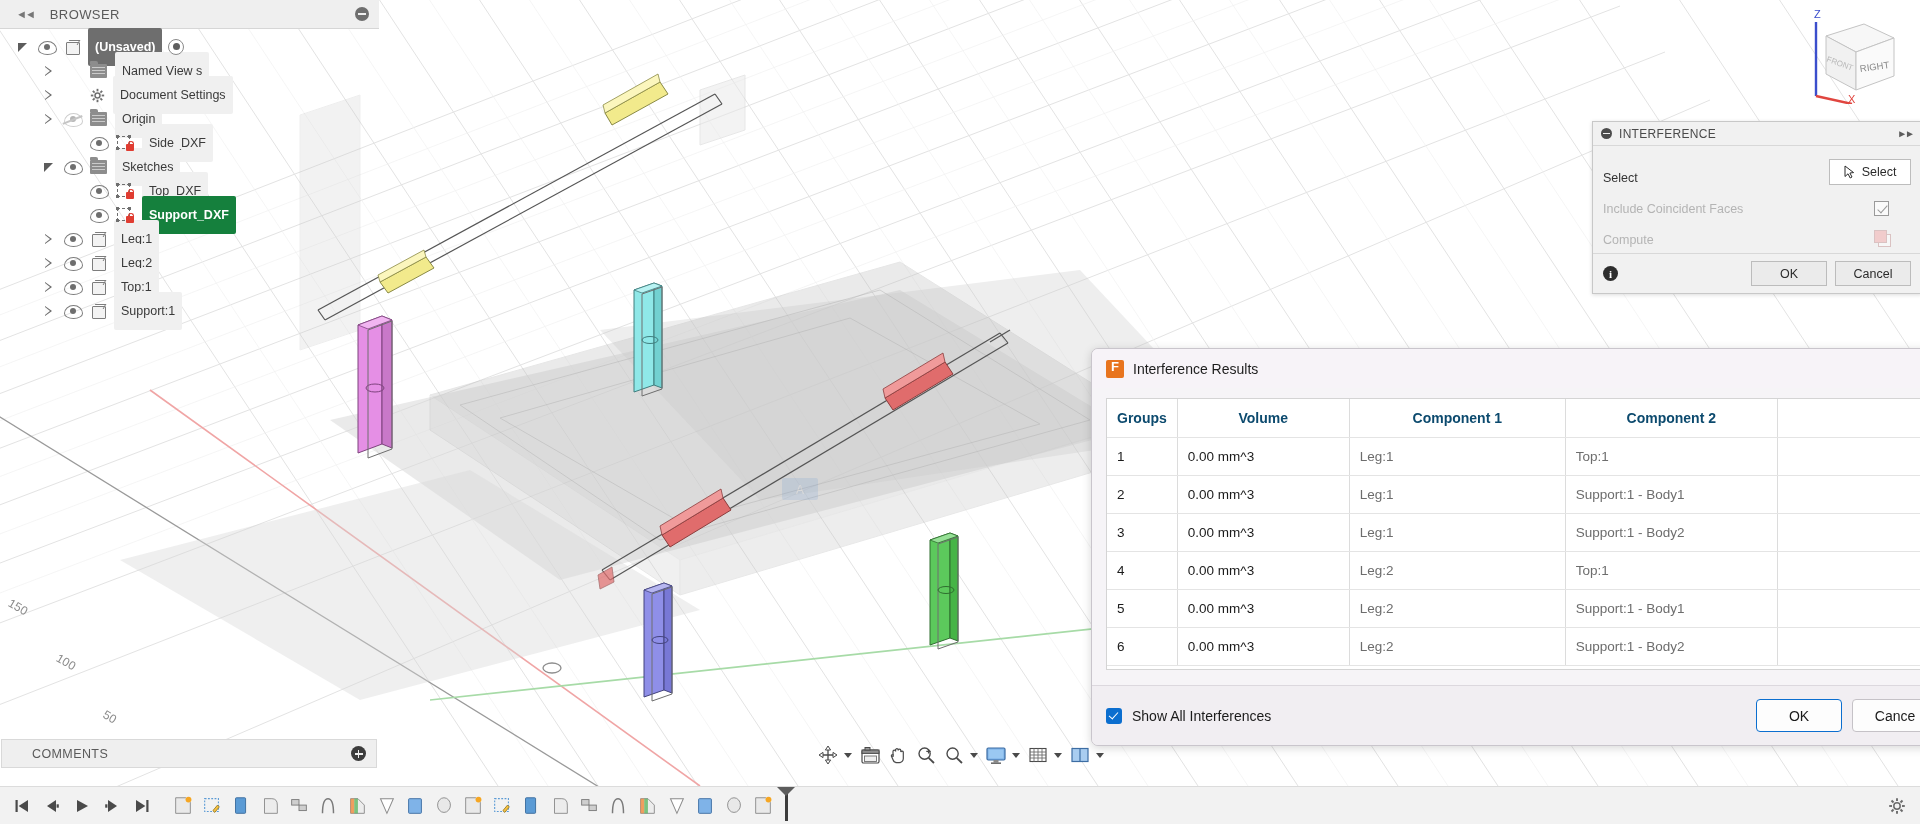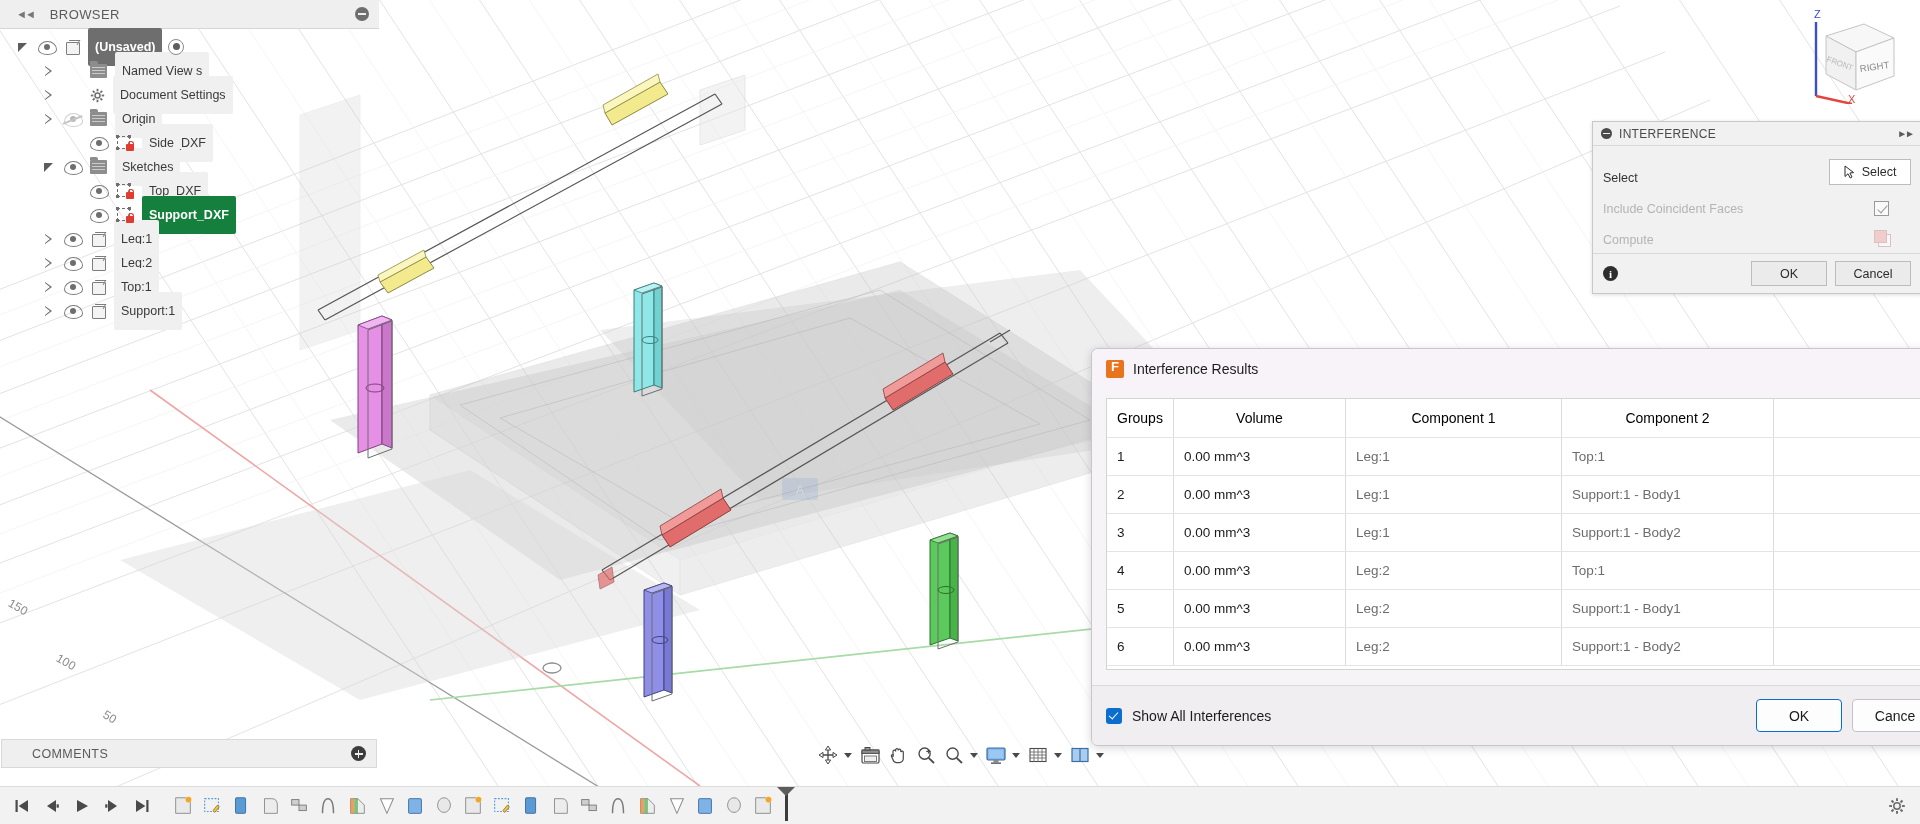--- a/index.html
+++ b/index.html
@@ -293,21 +293,21 @@
     margin: 10px 14px 0 14px; background: #fff;
     border: 1px solid #d4d4d4; height: 272px; overflow: hidden;
   }
   table.rd-table { border-collapse: collapse; width: 100%; }
   table.rd-table th, table.rd-table td {
     border-right: 1px solid #dcdcdc;
     border-bottom: 1px solid #e4e4e4;
     font-weight: normal; font-size: 13.5px;
     height: 38px; padding: 0 10px; text-align: left;
   }
-  table.rd-table th { text-align: center; color: #000000; font-size: 14px; }
+  table.rd-table th { text-align: center; color: #0c4a6e; font-size: 14px; font-weight: bold; }
   table.rd-table th:first-child { text-align: left; }
   table.rd-table td.c-group { color: #1b1b1b; width: 62px; }
   table.rd-table td.c-vol { color: #1b1b1b; }
   table.rd-table td.c-comp { color: #6d6d6d; }
   table.rd-table col.c1 { width: 62px; }
   table.rd-table col.c2 { width: 172px; }
   table.rd-table col.c3 { width: 216px; }
   table.rd-table col.c4 { width: 212px; }
   table.rd-table .fill { border-right: none; }
   .rd-footer {

